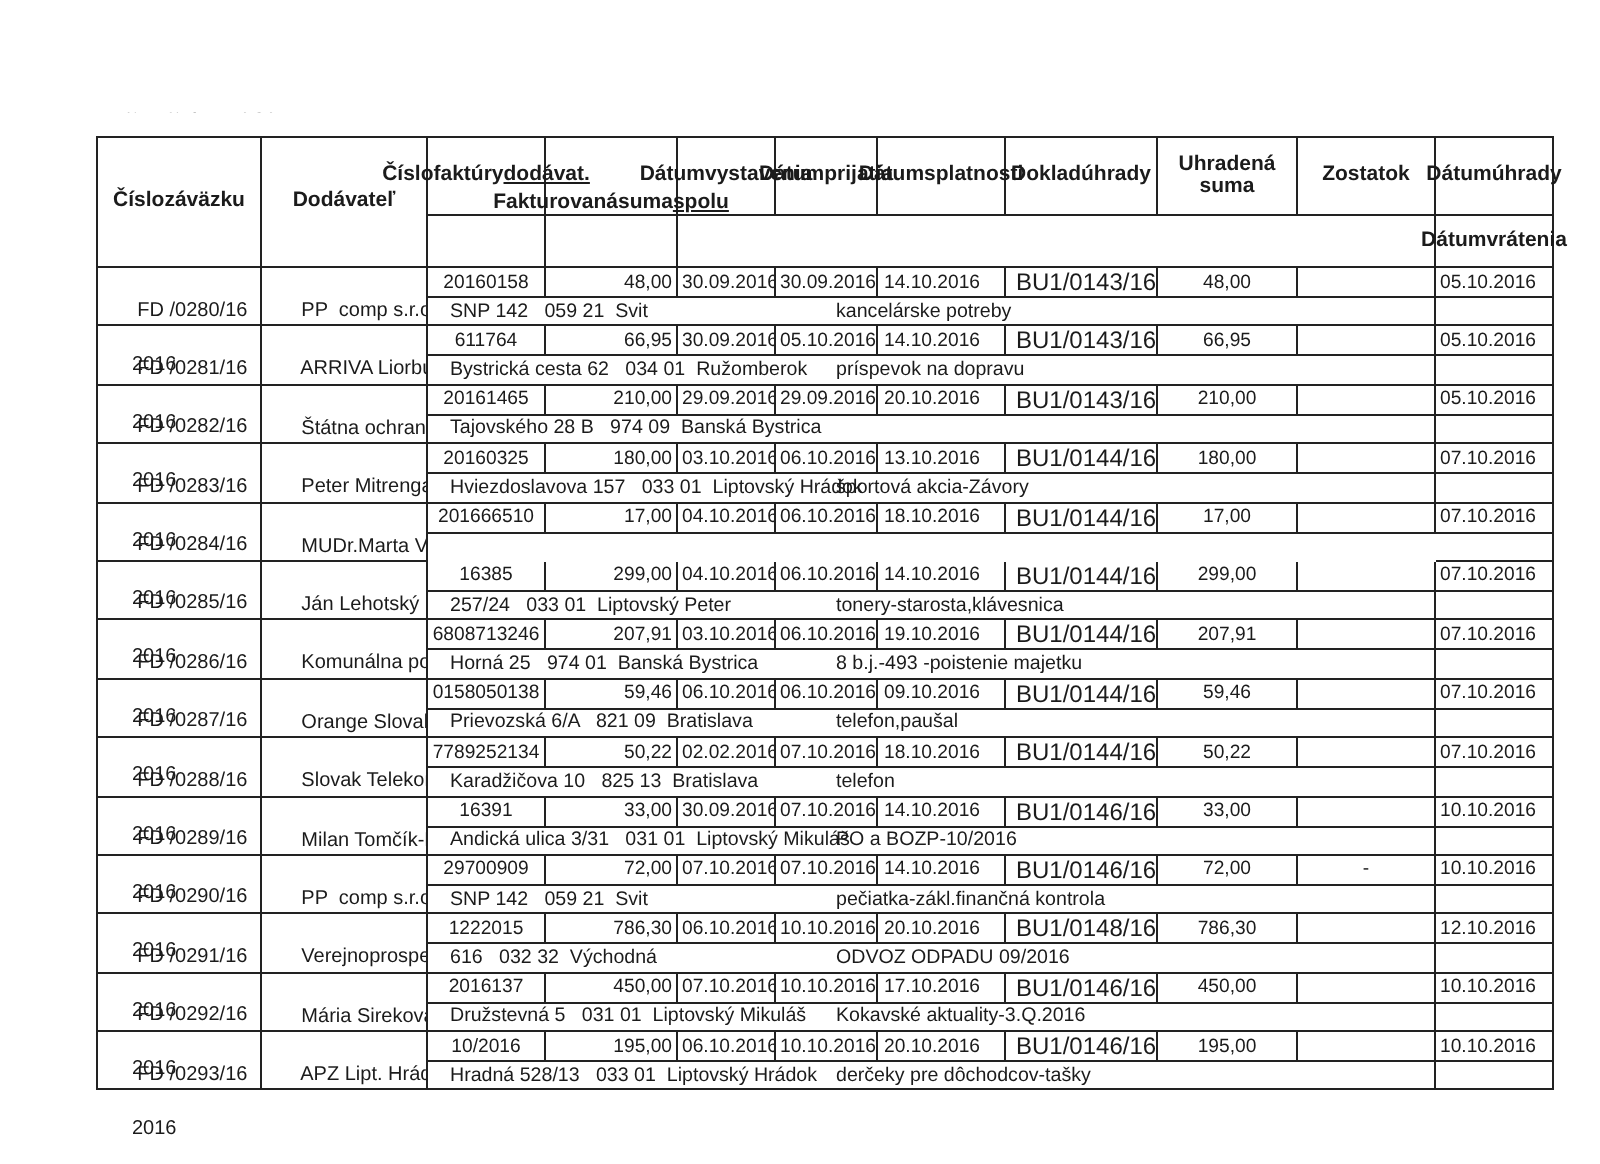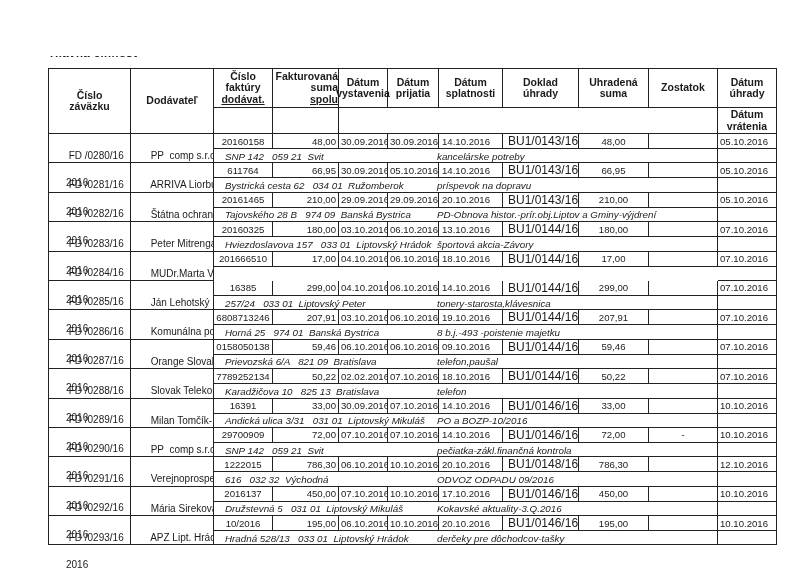--- a/index.html
+++ b/index.html
@@ -12,21 +12,21 @@
     font-family:"Liberation Sans",sans-serif;color:#1b1b1b;overflow:hidden;
   }
   
   .clip-title{position:absolute;left:50px;top:56px;height:5px;width:160px;overflow:hidden;}
   .clip-title span{display:block;margin-top:-9px;font-weight:bold;font-size:11.5px;letter-spacing:.4px;}
 
   .tbl{position:absolute;left:48px;top:68px;width:728px;border-left:1.6px solid var(--bc);border-top:1.8px solid var(--bc);}
   .thead{display:grid;grid-template-columns:var(--cols);grid-template-rows:39px 26px;}
   .hcell{
     box-sizing:border-box;border-right:1.6px solid var(--bc);border-bottom:1.6px solid var(--bc);
-    display:flex;flex-direction:column;align-items:center;justify-content:center;
+    display:flex;flex-direction:row;align-items:center;justify-content:center;
     font-weight:bold;font-size:10.5px;line-height:11.5px;text-align:center;
   }
   .hc1{grid-column:1;grid-row:1/3;}
   .hc2{grid-column:2;grid-row:1/3;}
   .h3{grid-column:3;} .h4{grid-column:4;align-items:flex-end;} .h5{grid-column:5;} .h6{grid-column:6;}
   .h7{grid-column:7;} .h8{grid-column:8;justify-content:center;} .h9{grid-column:9;} .h10{grid-column:10;justify-content:center;} .h11{grid-column:11;}
   .s3{grid-column:3;grid-row:2;} .s4{grid-column:4;grid-row:2;}
   .swide{grid-column:5/11;grid-row:2;}
   .s11{grid-column:11;grid-row:2;}
   .u{text-decoration:underline;}
@@ -39,23 +39,23 @@
   .f{grid-row:1;border-bottom:1.3px solid var(--bc);display:flex;align-items:center;font-size:9.6px;white-space:pre;overflow:hidden;}
   .inv{grid-column:3;justify-content:center;}
   .amt{grid-column:4;justify-content:flex-end;padding-right:2px;}
   .d1{grid-column:5;padding-left:2px;}
   .d2{grid-column:6;padding-left:2px;}
   .d3{grid-column:7;padding-left:3px;}
   .doc{grid-column:8;padding-left:5px;font-size:12px;}
   .paid{grid-column:9;justify-content:center;}
   .bal{grid-column:10;justify-content:center;}
   .pdate{grid-column:11;padding-left:2px;}
-  .merged{grid-column:3/11;grid-row:2;position:relative;border-bottom:1.5px solid var(--bc);font-size:9.8px;font-style:italic;}
+  .merged{grid-column:3/11;grid-row:2;position:relative;border-bottom:1.5px solid var(--bc);font-size:9.8px;}
   .addr{position:absolute;left:11px;top:50%;transform:translateY(-50%);white-space:pre;}
-  .desc{position:absolute;left:223px;top:50%;transform:translateY(-50%);white-space:pre;}
+  .desc{position:absolute;left:204px;top:50%;transform:translateY(-50%);white-space:pre;}
   .l2last{grid-column:11;grid-row:2;border-bottom:1.5px solid var(--bc);}
 </style>
 </head>
 <body>
 
 <div class="page">
 
   <div class="clip-title">
     <span>Hlavná činnosť</span>
   </div>
@@ -179,21 +179,20 @@
     <div class="cell f amt">210,00</div>
     <div class="cell f d1">29.09.2016</div>
     <div class="cell f d2">29.09.2016</div>
     <div class="cell f d3">20.10.2016</div>
     <div class="cell f doc">BU1/0143/16</div>
     <div class="cell f paid">210,00</div>
     <div class="cell f bal"></div>
     <div class="cell f pdate">05.10.2016</div>
     <div class="cell merged">
       <span class="addr">Tajovského 28 B   974 09  Banská Bystrica</span>
-      <span class="desc">PD-Obnova histor.-prír.obj.Liptov a Gminy-výjdrení</span>
     </div>
     <div class="cell l2last"></div>
   </div>
 
   <div class="row">
     <div class="cell c1">
       <span>FD /0283/16</span>
       <span class="yr">2016</span>
     </div>
     <div class="cell c2">

